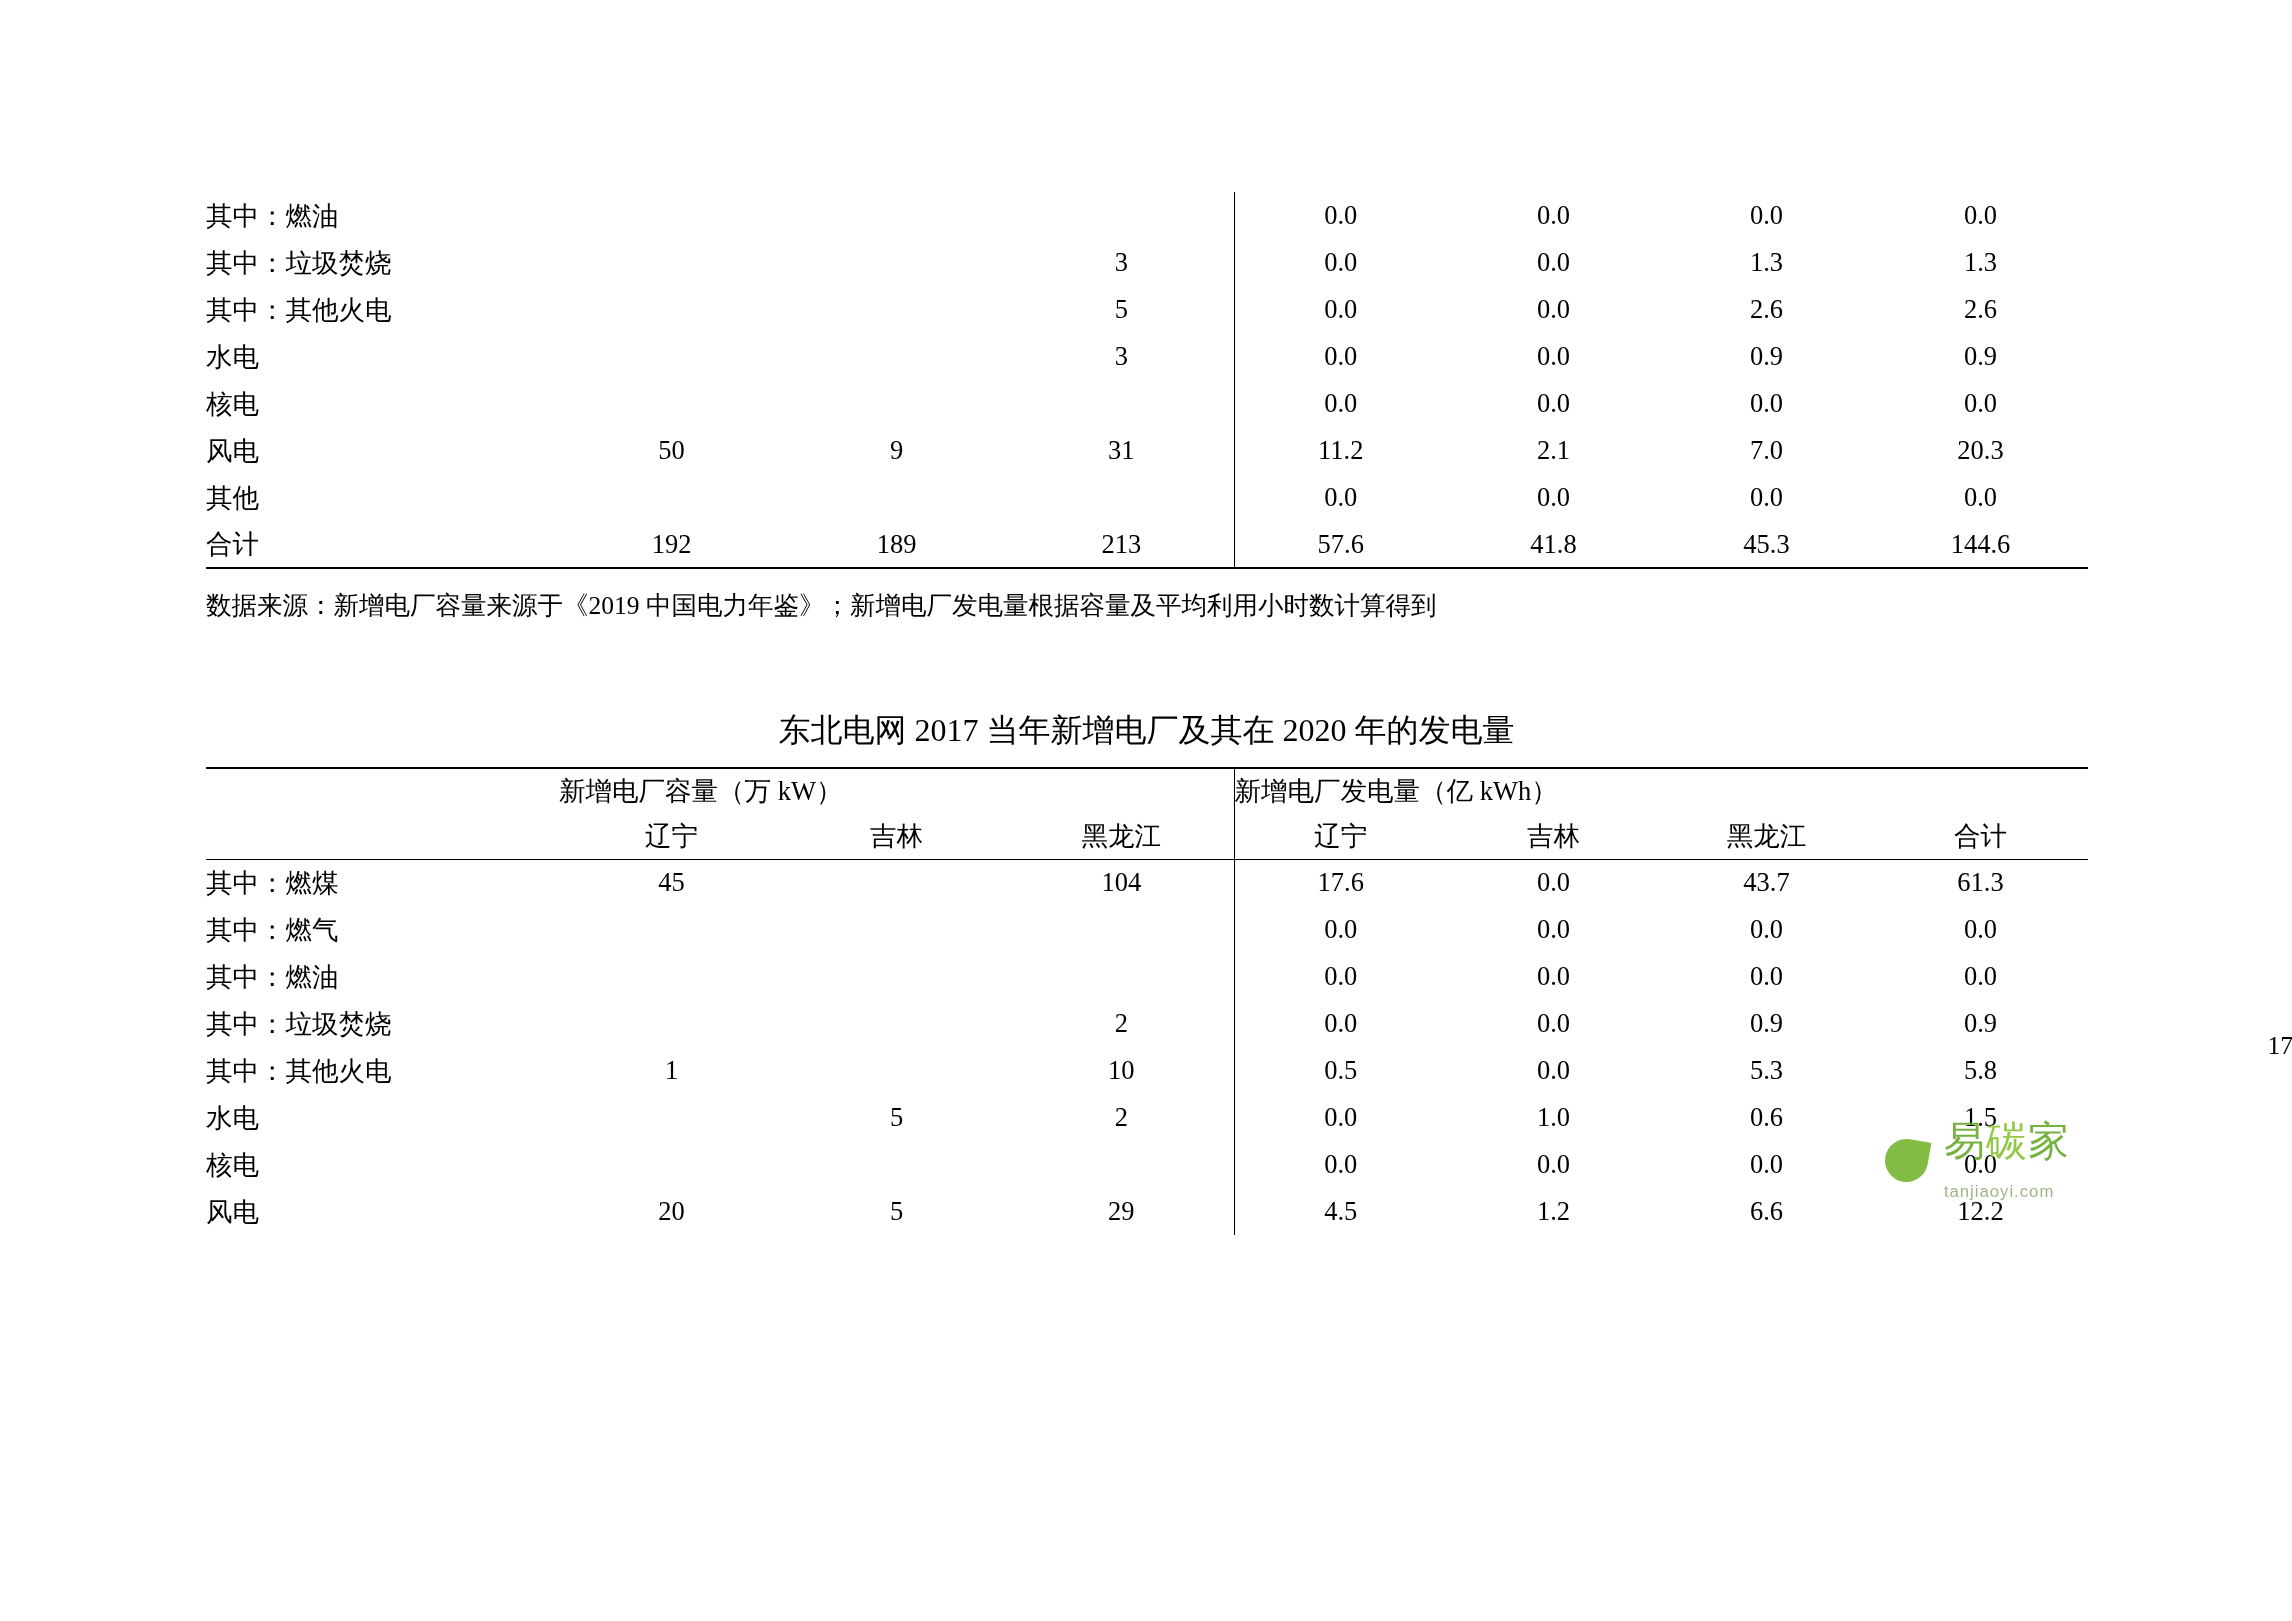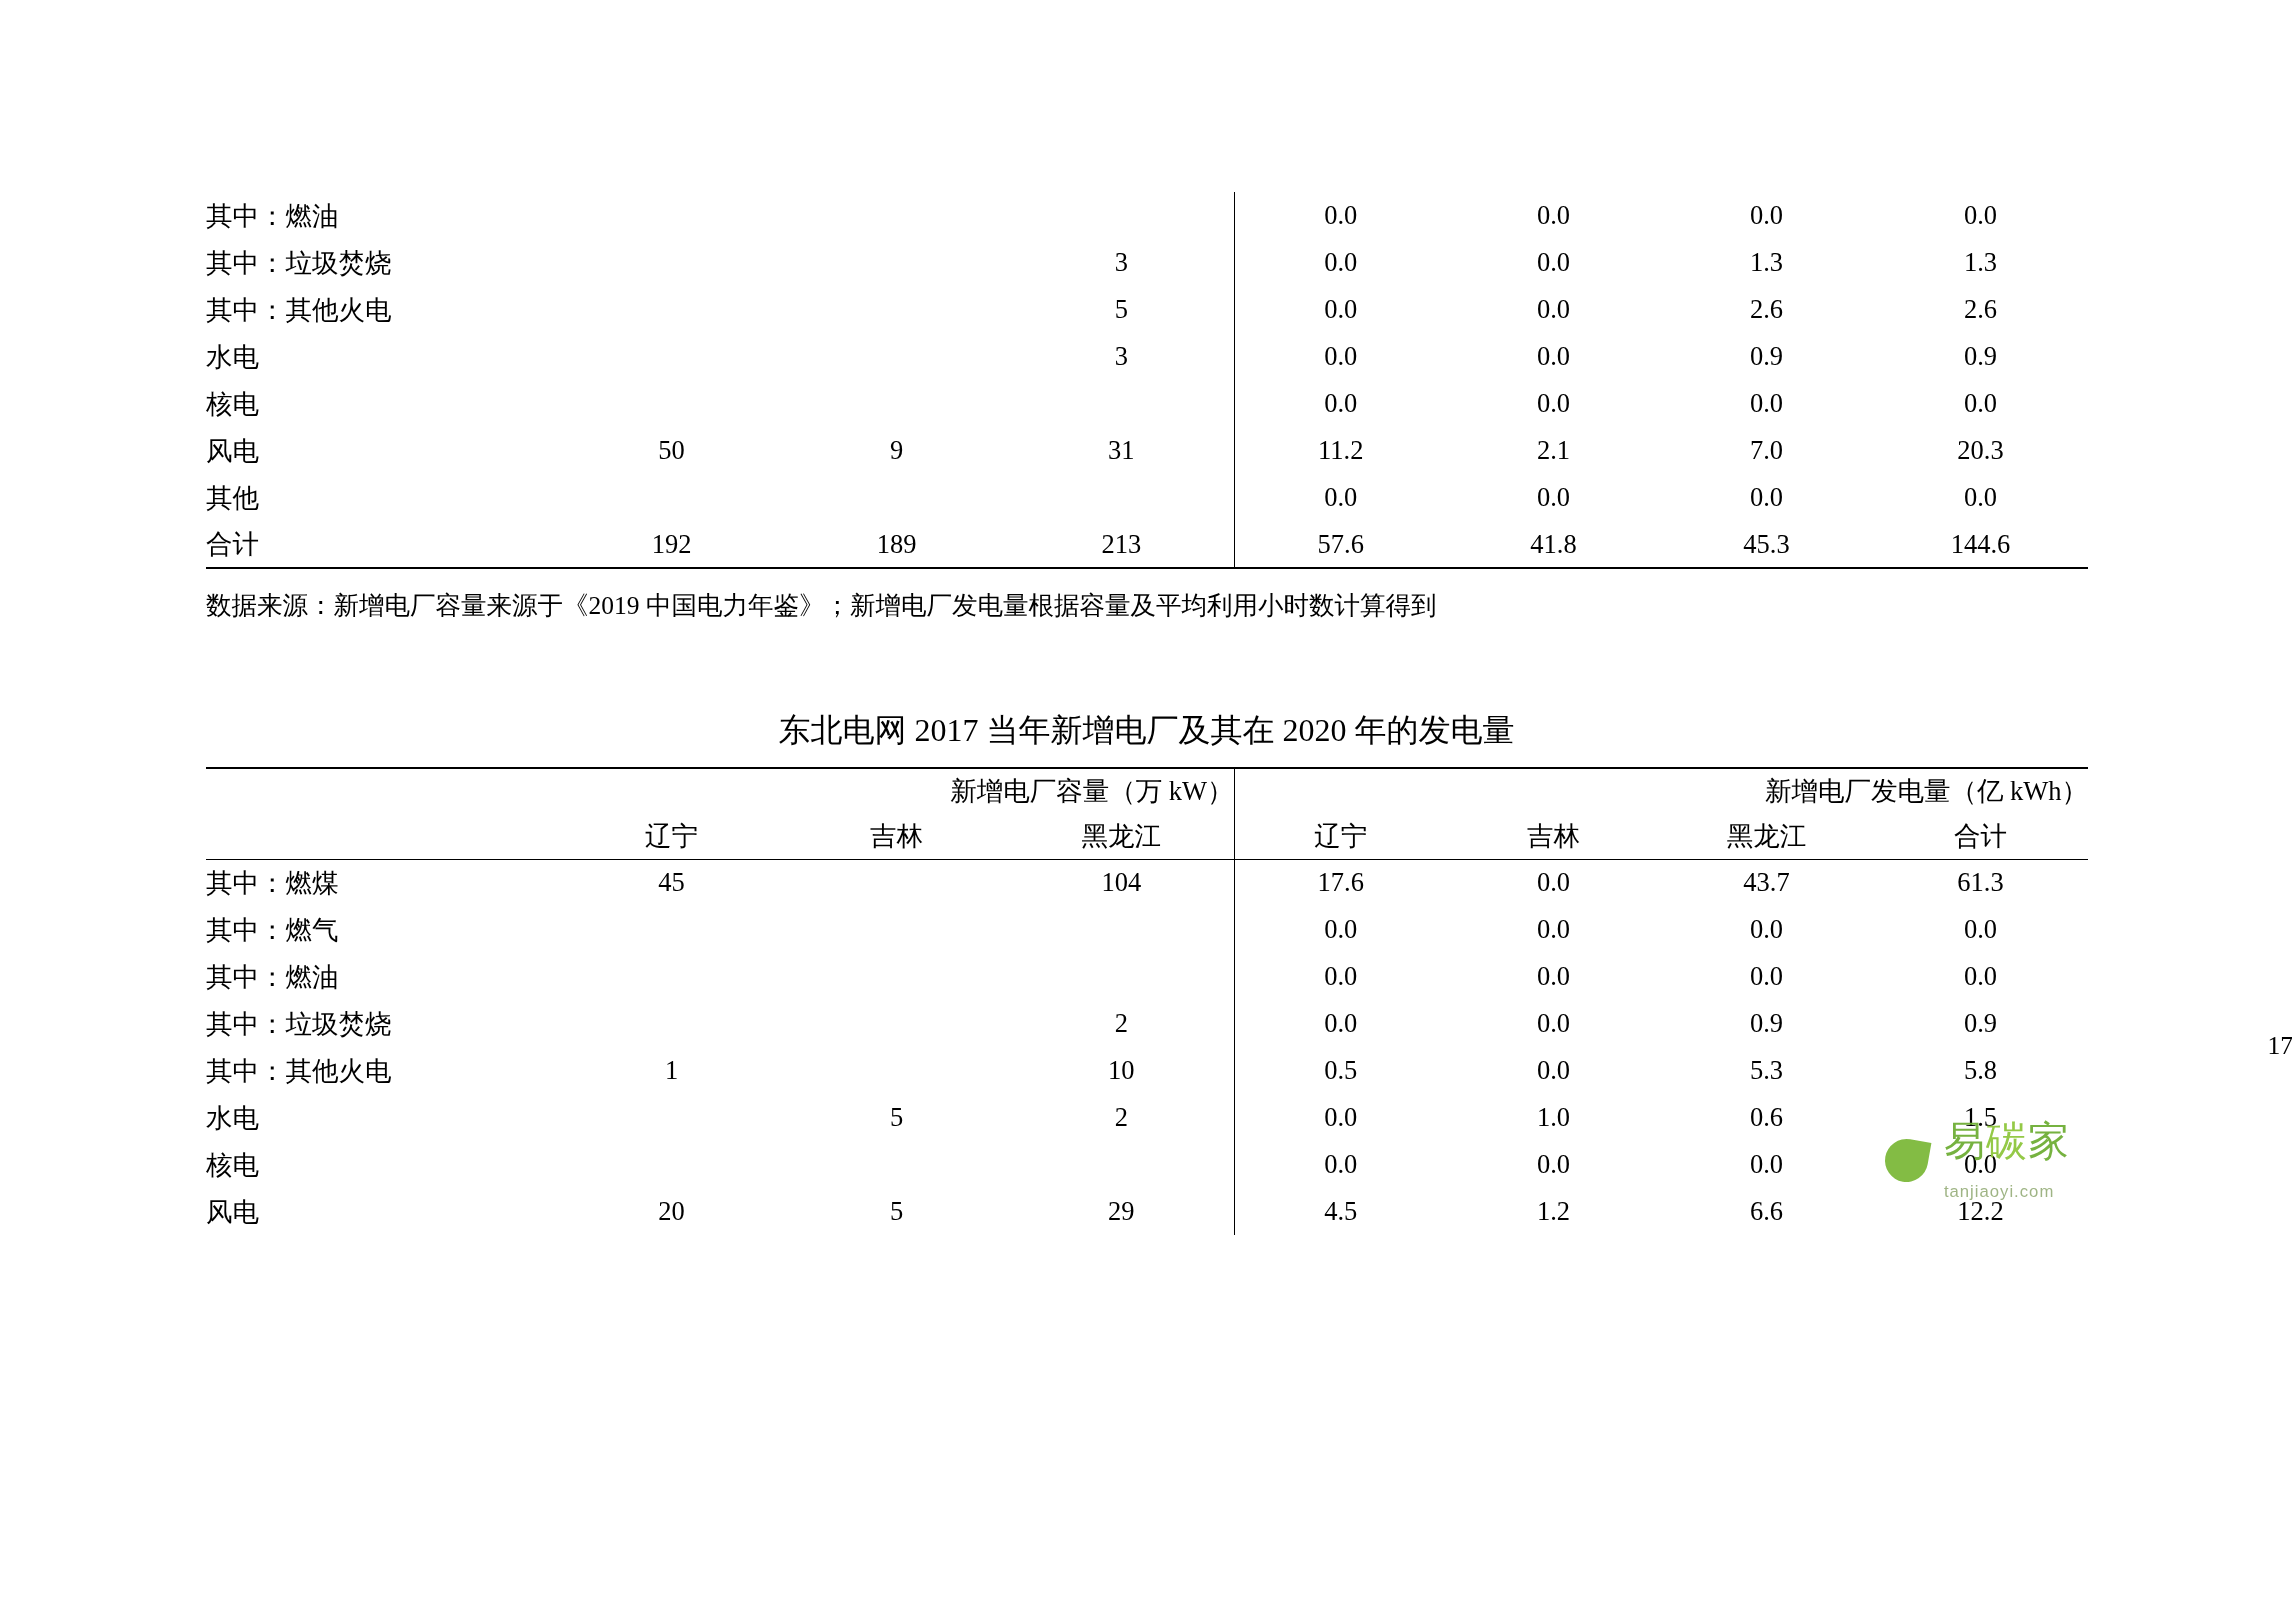--- a/index.html
+++ b/index.html
@@ -62,21 +62,21 @@
 
   
   .tbl2-wrap { margin-top: 84px; }
   .tbl-title {
     text-align: center;
     font-size: 32px;
     margin-bottom: 13.7px;
   }
 
   .grp-head {
-    text-align: right;
+    text-align: left;
     font-size: 26.5px;
     height: 45px;
   }
   .col-head {
     text-align: center;
     font-size: 26.5px;
     height: 45px;
   }
 
   .pagenum {

